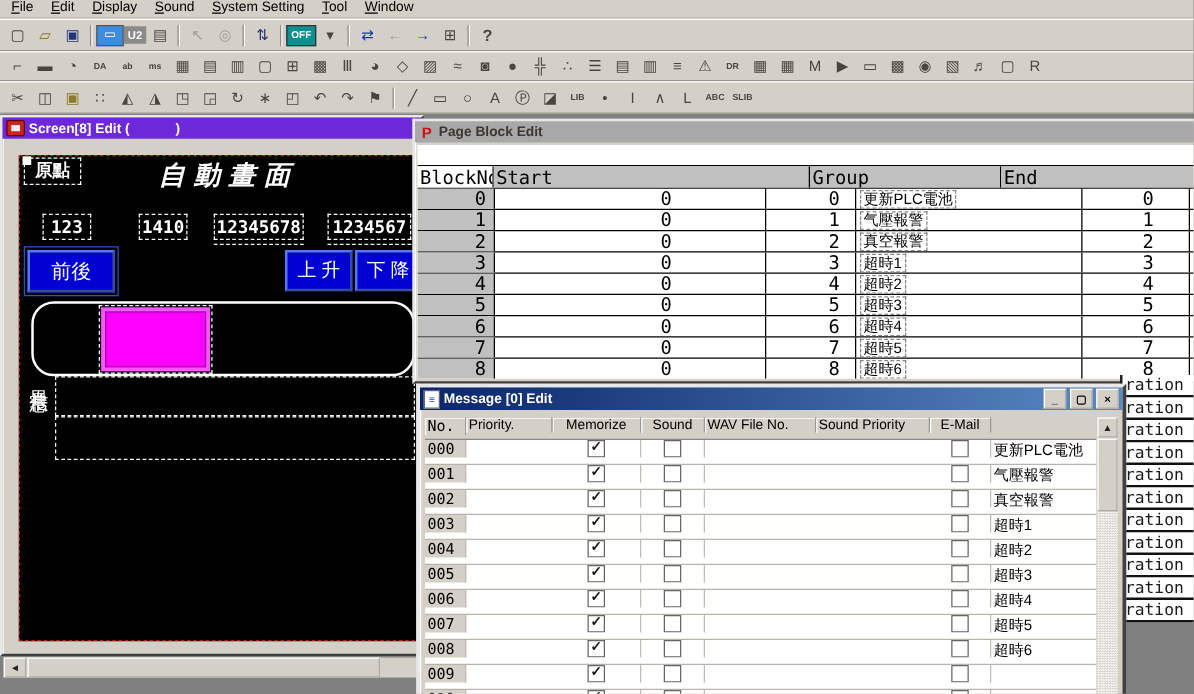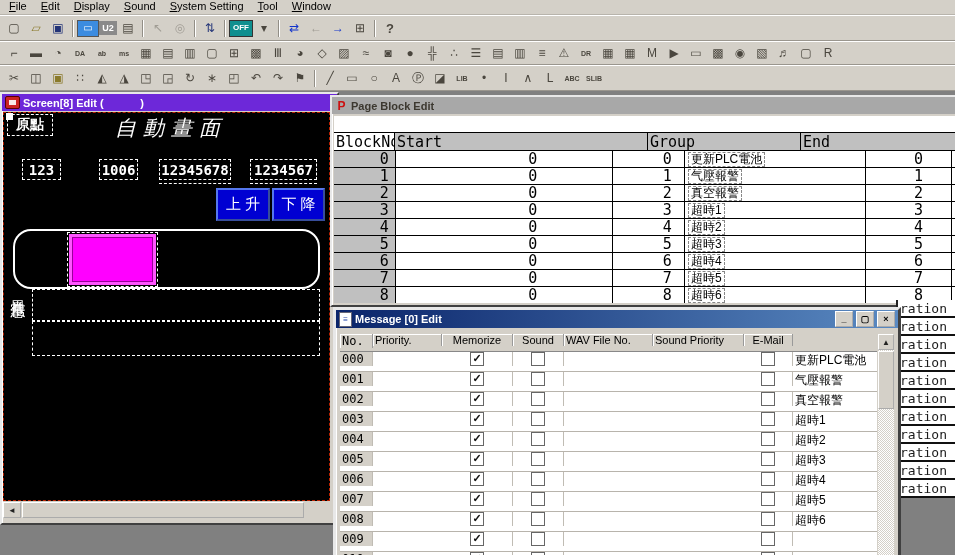--- a/index.html
+++ b/index.html
@@ -28,26 +28,26 @@
   .win{position:absolute;background:#d4d0c8;border:2px solid;
        border-color:#e8e8e8 #404040 #404040 #e8e8e8;box-shadow:inset 1px 1px 0 #fff}
   .titlebar{height:17px;display:flex;align-items:center;gap:3px;padding:0 3px;
             font-size:11px;font-weight:bold;white-space:pre}
   
   #screen-win{left:0;top:92px;width:335px;height:429px;z-index:1}
   #screen-title{background:#6d28d9;color:#fff}
   .crt-icon{width:13px;height:11px;background:#cc2222;border:1px solid #5a0000;border-radius:2px;
             display:flex;align-items:center;justify-content:center}
   .crt-icon i{display:block;width:7px;height:5px;background:#f8e8e8}
-  #canvas{position:relative;margin:1px;width:327px;height:389px;background:#000;overflow:hidden}
+  #canvas{position:relative;margin:13px;width:327px;height:389px;background:#000;overflow:hidden}
   #canvas-sel{position:absolute;inset:0;border:1px dashed #bb2200;pointer-events:none}
   .origin-box{position:absolute;left:4px;top:2px;width:44px;height:20px;border:1px dashed #fff;
               color:#fff;font-size:14px;font-weight:bold;display:flex;align-items:center;justify-content:center}
   .origin-box i{position:absolute;left:-2px;top:-2px;width:7px;height:7px;background:#fff}
-  .heading{position:absolute;left:112px;top:2px;color:#fff;font-size:21px;font-weight:normal;
+  .heading{position:absolute;left:112px;top:2px;color:#fff;font-size:21px;font-weight:bold;
            font-style:italic;letter-spacing:7px;white-space:nowrap}
   .numdisp{position:absolute;top:47px;height:19px;border:1px dashed #fff;color:#fff;
            font-family:"DejaVu Sans Mono",monospace;font-size:14px;font-weight:bold;
            display:flex;align-items:center;justify-content:center}
   .numdisp.under::after{content:"";position:absolute;left:-1px;right:-1px;bottom:-5px;border-bottom:1px dashed #fff}
   .cbtn{position:absolute;background:#0000d2;border:2px outset #5577ee;color:#fff;
         display:flex;align-items:center;justify-content:center;white-space:pre}
   .cbtn.framed{box-shadow:0 0 0 2px #000,0 0 0 3px #2f4fd0}
   .roundrect{position:absolute;left:10px;top:117px;width:303px;height:56px;border:2px solid #fff;border-radius:18px}
   .sel-wrap{position:absolute;left:64px;top:120px;width:89px;height:53px;border:1px dashed #fff;
@@ -226,24 +226,25 @@
     <span>Screen[8] Edit (            )</span>
   </div>
   <div id="canvas">
     <div class="origin-box">
       <i></i>
       <span>原點</span>
     </div>
     <div class="heading">自動畫面</div>
 
     <div class="numdisp" style="left:19px;width:37px">123</div>
-    <div class="numdisp" style="left:96px;width:37px">1006</div>
+    <div class="numdisp" style="left:96px;width:37px">1410</div>
     <div class="numdisp under" style="left:156px;width:70px">12345678</div>
     <div class="numdisp under" style="left:247px;width:65px">1234567</div>
 
+    <div class="cbtn framed" style="left:7px;top:76px;width:66px;height:30px;font-size:16px">前後</div>
     <div class="cbtn" style="left:213px;top:76px;width:50px;height:29px;font-size:15px">上 升</div>
     <div class="cbtn" style="left:269px;top:76px;width:49px;height:29px;font-size:15px">下 降</div>
 
     <div class="roundrect"></div>
     <div class="sel-wrap">
       <div class="magenta"></div>
     </div>
 
     <div class="vlabel">異常信息</div>
     <div id="dashbox1" class="dashbox"></div>

